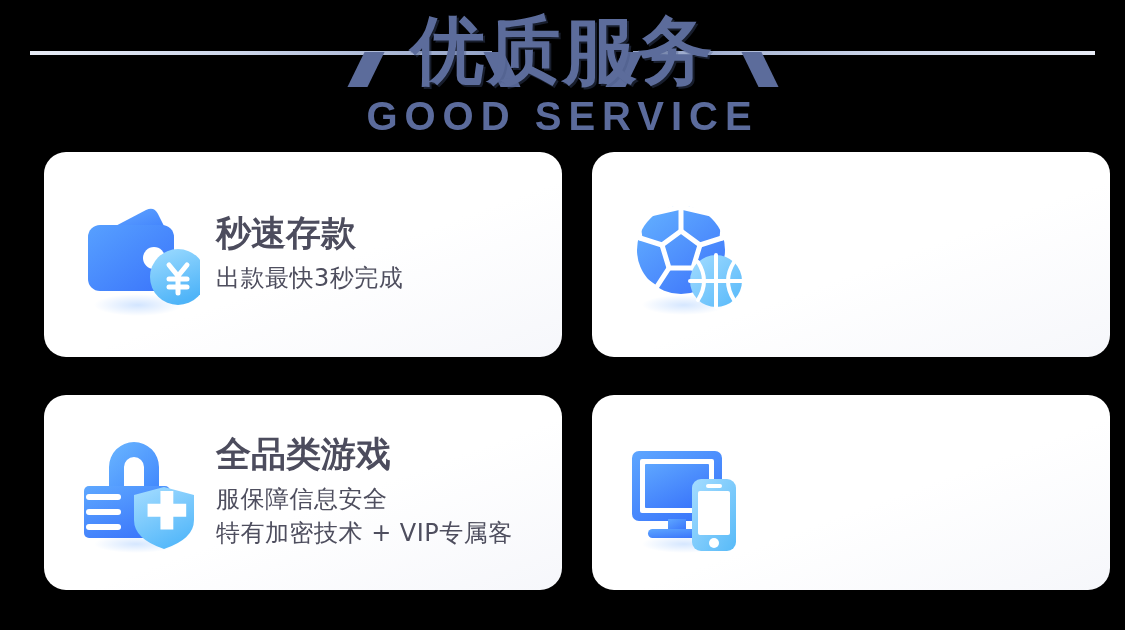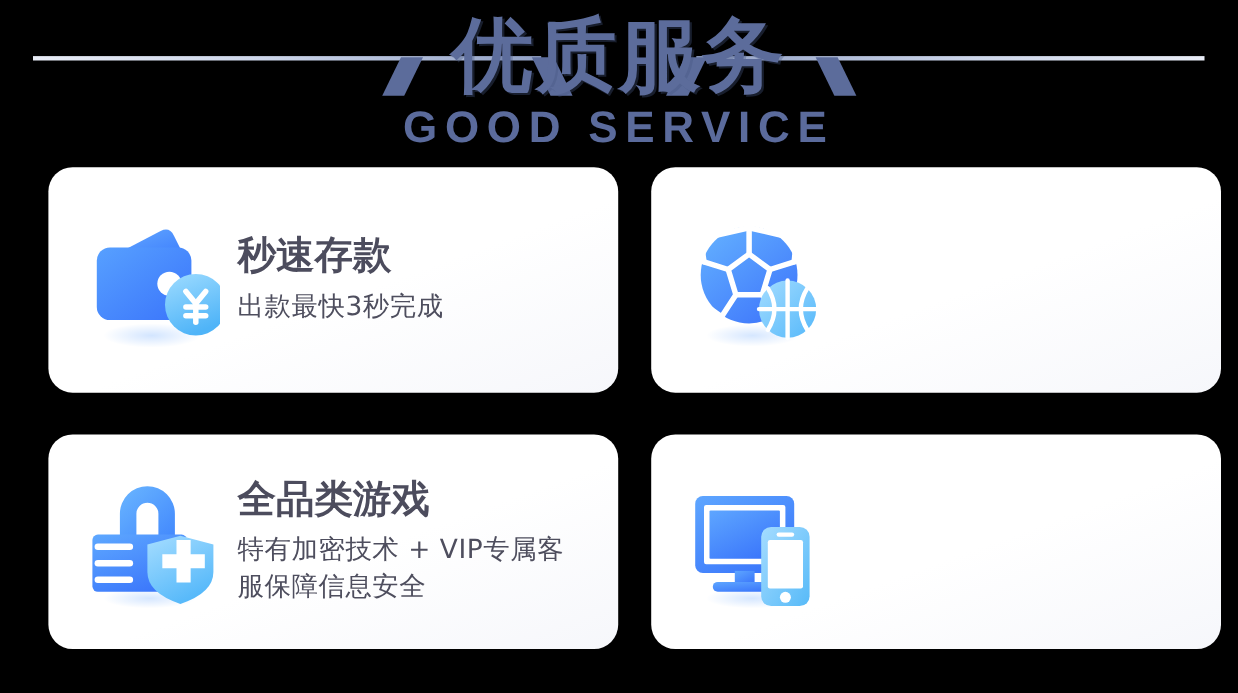--- a/index.html
+++ b/index.html
@@ -214,22 +214,22 @@
             <path d="M13 96 L42 96"></path>
           </g>
           <path d="M88 56 L118 64 L118 89 Q118 108 88 118 Q58 108 58 89 L58 64 Z" fill="url(#sh)"></path>
           <path d="M82 78 L94 78 L94 66 L112 66 L112 78 L124 78" fill="none"></path>
           <path d="M81 81 L81 95 L95 95 L95 109 L109 109 L109 95 L123 95 L123 81 L109 81 L109 67 L95 67 L95 81 Z" fill="#ffffff" transform="translate(-14,-10) scale(0.92) translate(12,9)"></path>
         </svg>
       </div>
       <div class="text-col">
         <div class="card-title">全品类游戏</div>
         <div class="card-desc">
+          <span class="l">服保障信息安全</span>
           <span class="l">特有加密技术 + VIP专属客</span>
-          <span class="l">服保障信息安全</span>
         </div>
       </div>
     </div>
 
     <div class="card">
       <div class="icon-wrap">
         <svg viewBox="0 0 124 124" xmlns="http://www.w3.org/2000/svg">
           <defs>
             <linearGradient id="mg" x1="0" y1="0" x2="0.7" y2="1">
               <stop offset="0" stop-color="#5ea6ff"></stop>

